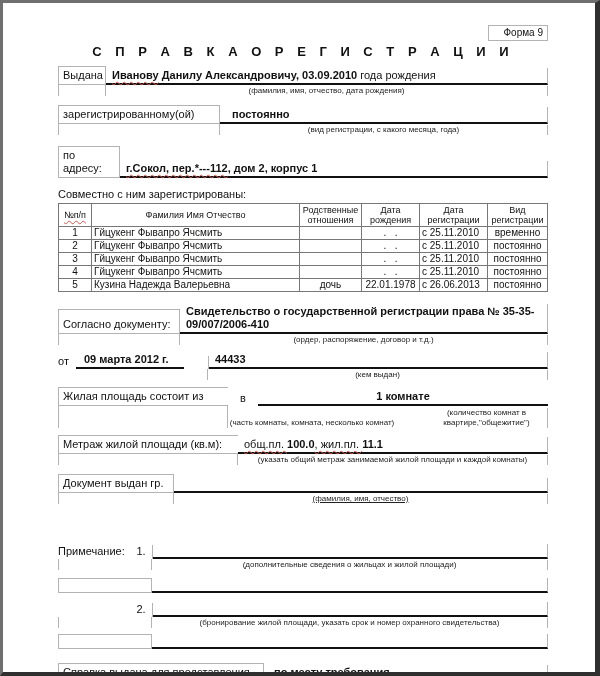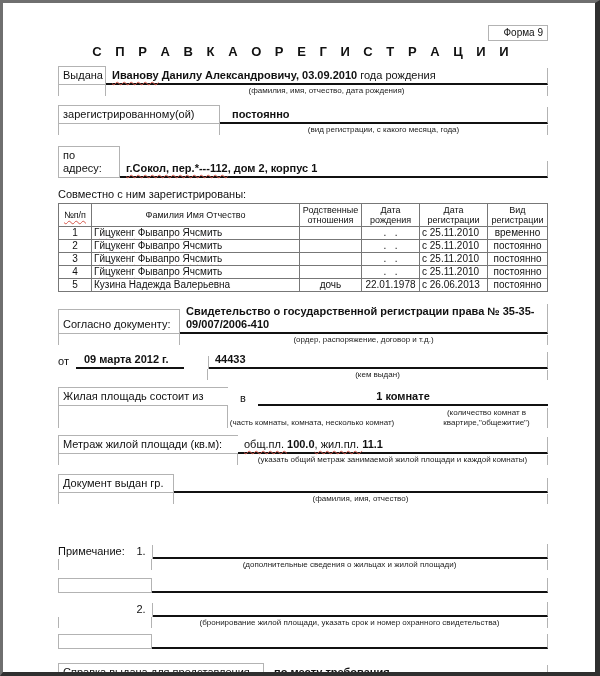--- a/index.html
+++ b/index.html
@@ -177,21 +177,21 @@
       <div class="spacer" style="width:180px;height:11px;border-left:1px solid #b3b3b3;"></div>
       <div class="cap grayR" style="flex:1;">(указать общий метраж занимаемой жилой площади и каждой комнаты)</div>
     </div>
 
     <div class="row" style="margin-top:9px;justify-content:flex-end;">
       <div class="lblcell" style="width:116px;">Документ выдан гр.</div>
       <div class="valcell" style="height:15px;"></div>
     </div>
     <div class="row">
       <div class="spacer" style="width:116px;height:11px;"></div>
-      <div class="cap grayR" style="flex:1;">(фамилия, имя, отчество)</div>
+      <div class="cap grayR" style="flex:1;text-decoration:underline;">(фамилия, имя, отчество)</div>
     </div>
 
     <div class="row" style="margin-top:9px;">
       <div style="width:72px;padding-bottom:1px;margin-top:32px;">Примечание:</div>
       <div style="width:22px;text-align:center;padding-bottom:1px;border-right:1px solid #b3b3b3;">1.</div>
       <div class="valcell" style="height:15px;"></div>
     </div>
     <div class="row">
       <div class="spacer" style="width:94px;height:11px;"></div>
       <div class="cap grayR" style="flex:1;">(дополнительные сведения о жильцах и жилой площади)</div>

